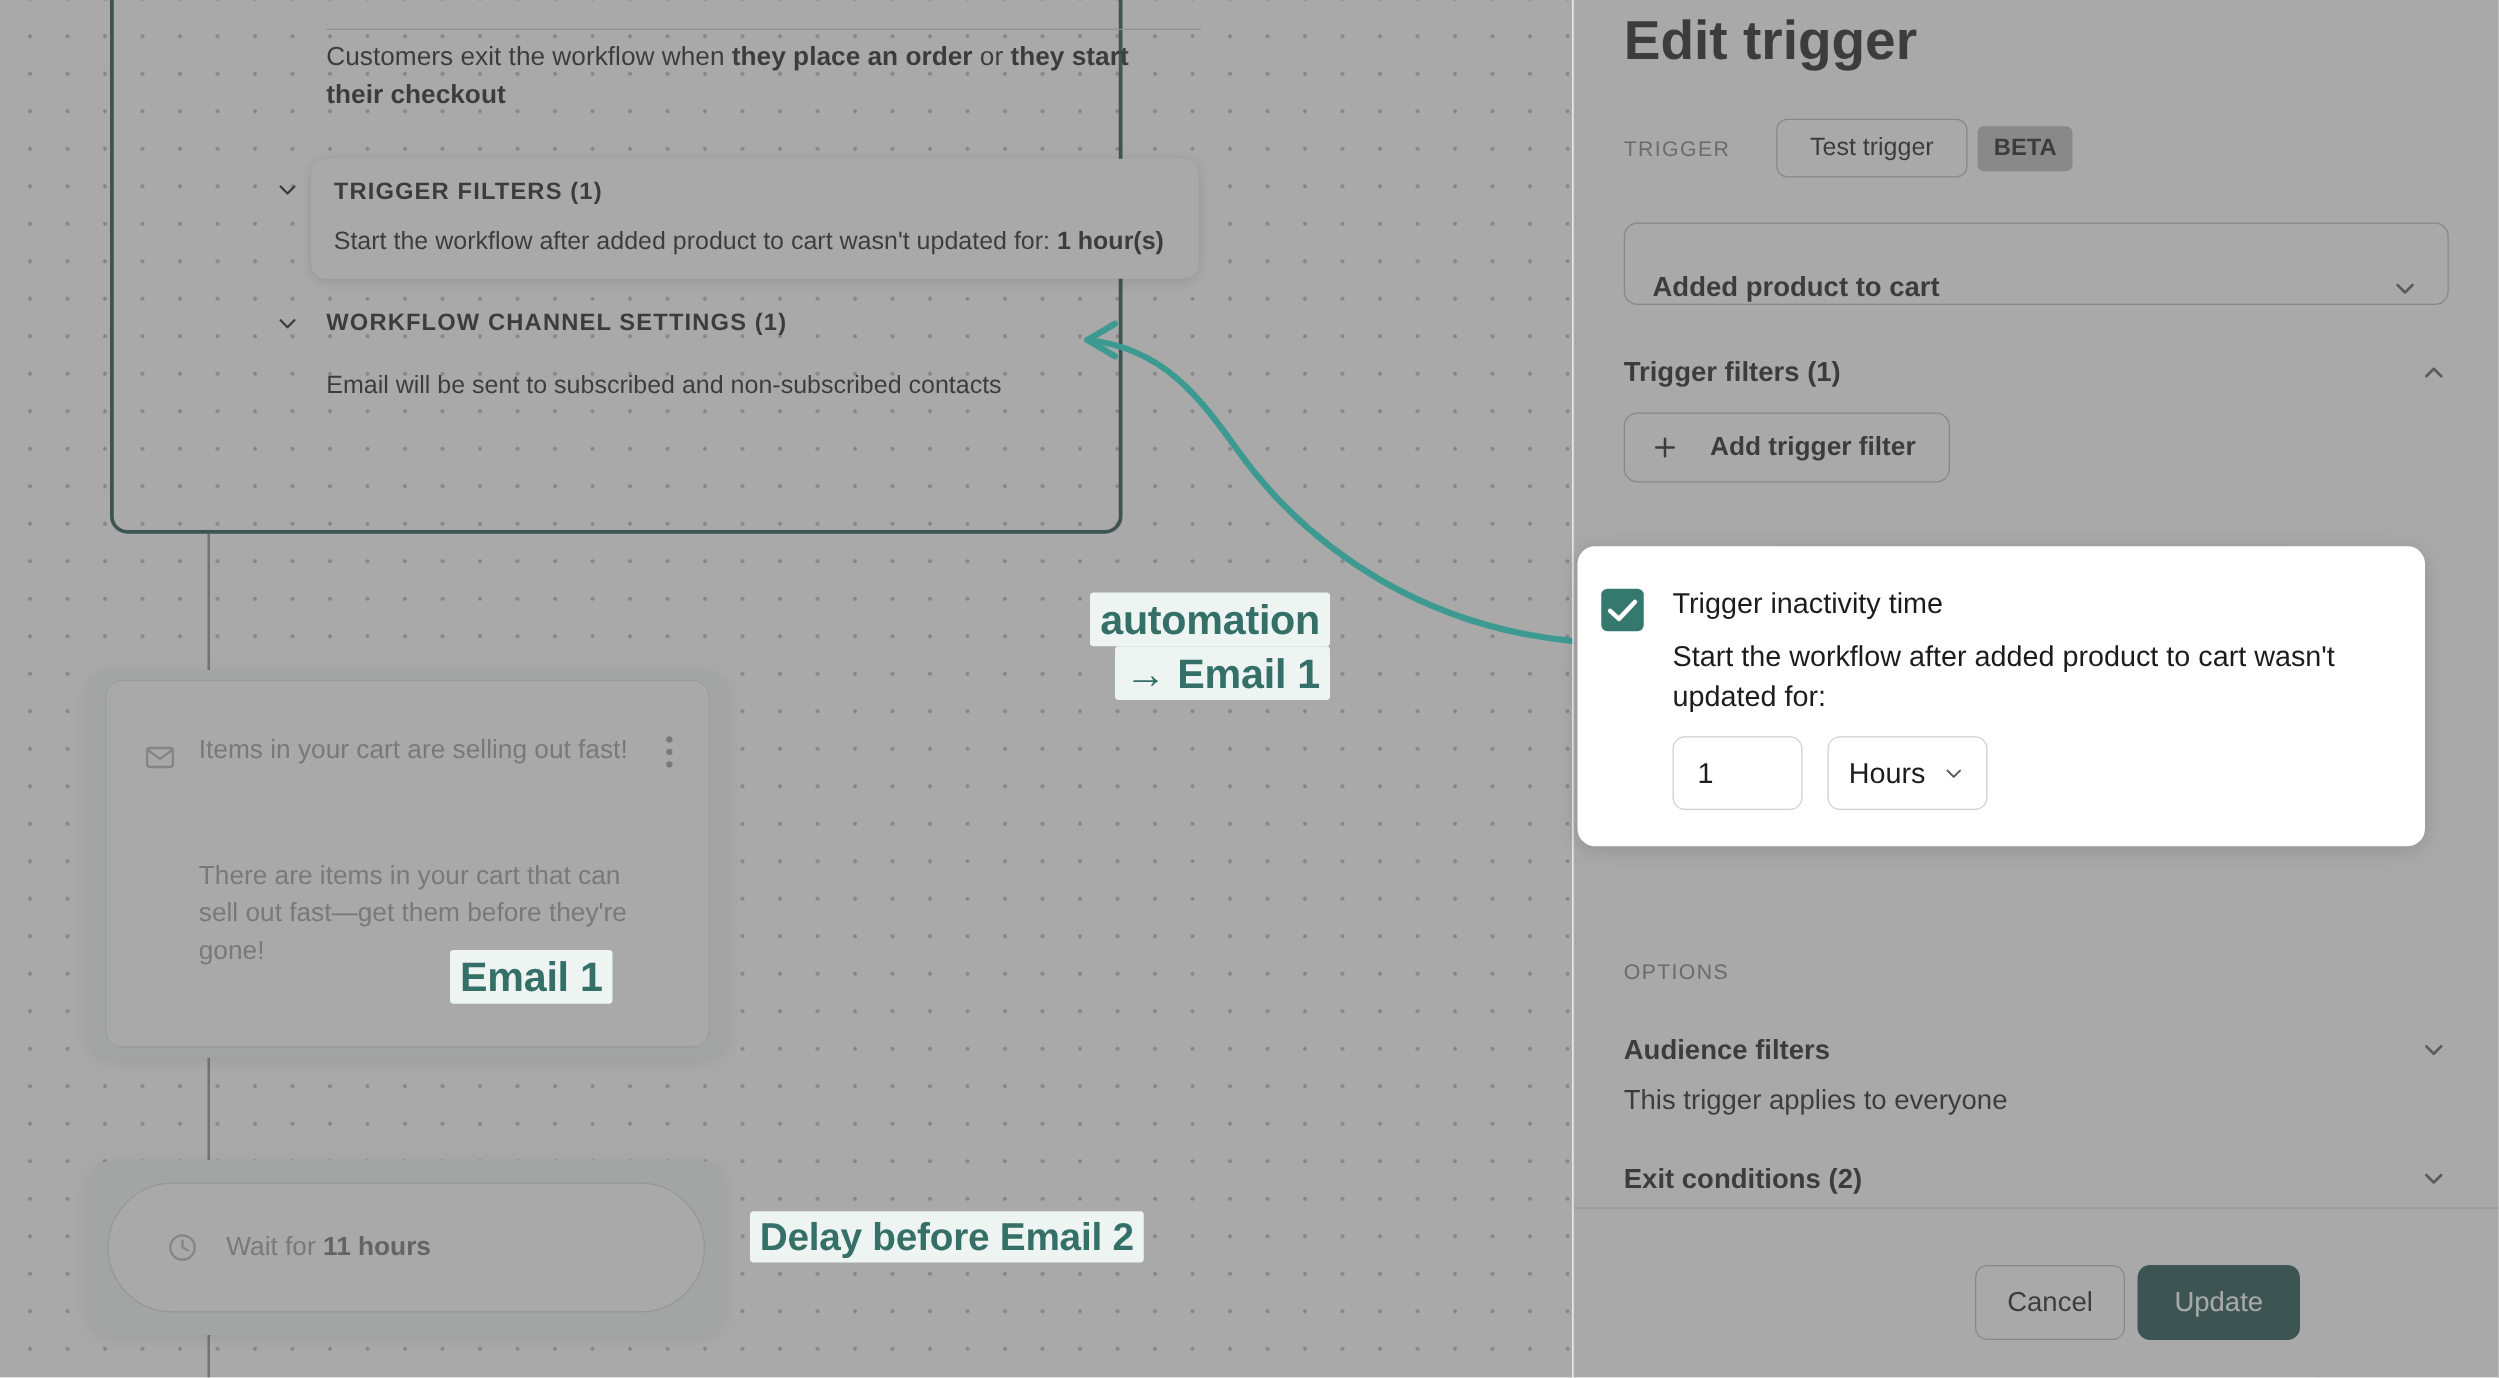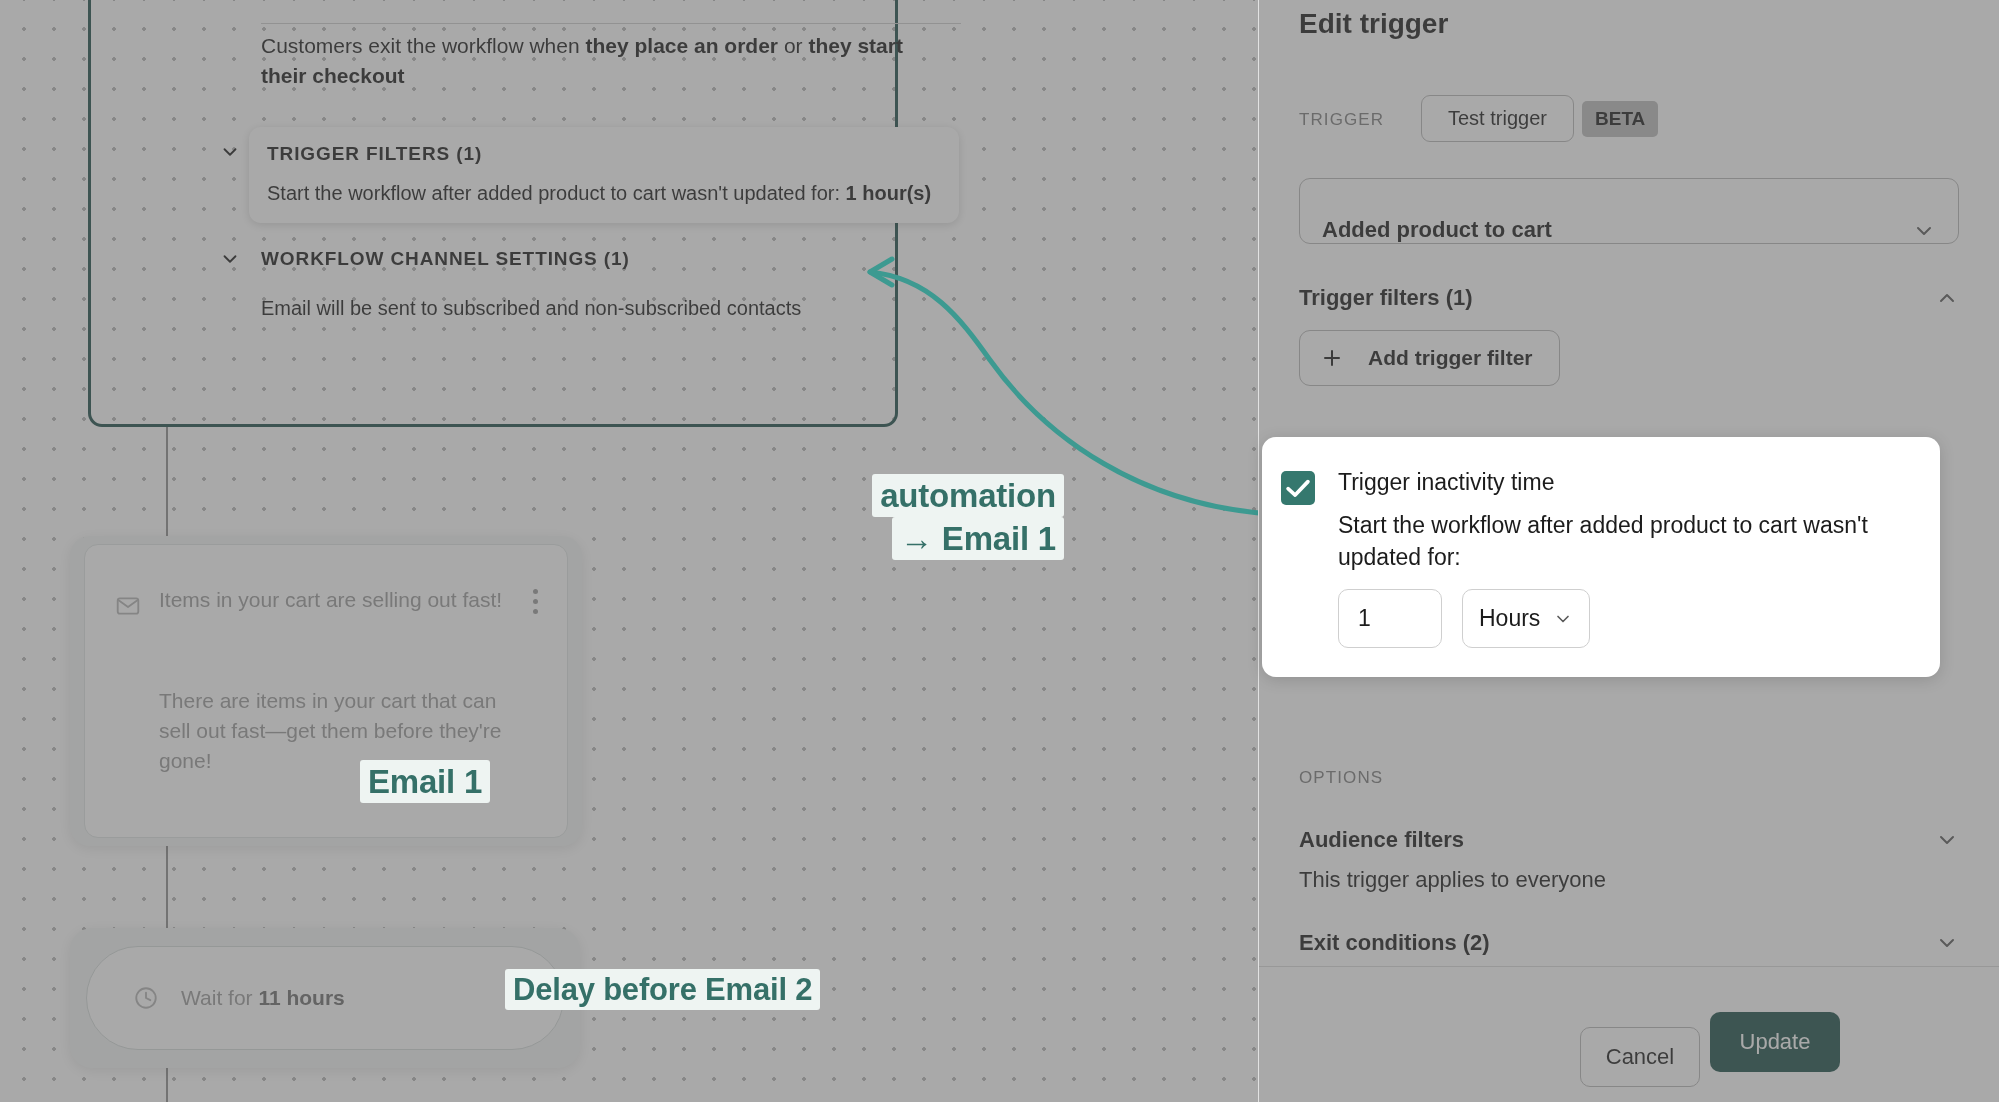--- a/index.html
+++ b/index.html
@@ -234,21 +234,21 @@
     top: 430px;
     width: 612px;
     font-size: 33px;
     text-align: right;
   }
   #annot-2 {
     left: 505px;
     top: 970px;
     width: 410px;
     font-size: 31px;
-    text-align: left;
+    text-align: right;
   }
 
   
   #arrow-svg {
     position: absolute;
     left: 840px;
     top: 230px;
     width: 470px;
     height: 290px;
     overflow: visible;
@@ -272,21 +272,21 @@
     height: 1102px;
     background: rgba(90,90,90,0.52);
     pointer-events: none;
     z-index: 30;
   }
 
   #panel-title {
     position: absolute;
     left: 40px;
     top: 8px;
-    font-size: 28px;
+    font-size: 44px;
     font-weight: 700;
     color: #1c1c1c;
   }
 
   #trigger-label {
     position: absolute;
     left: 40px;
     top: 110px;
     font-size: 17px;
     letter-spacing: 1.1px;
@@ -478,21 +478,20 @@
     top: 1012px;
     width: 120px;
     height: 60px;
     border: 1px solid #b8b8b8;
     border-radius: 10px;
     background: transparent;
     font-size: 22px;
     color: #1c1c1c;
     font-family: "Liberation Sans", sans-serif;
     cursor: pointer;
-    margin-top: 15px;
   }
   #update-btn {
     position: absolute;
     left: 1710px;
     top: 1012px;
     width: 130px;
     height: 60px;
     border: none;
     border-radius: 10px;
     background: #1f5049;

